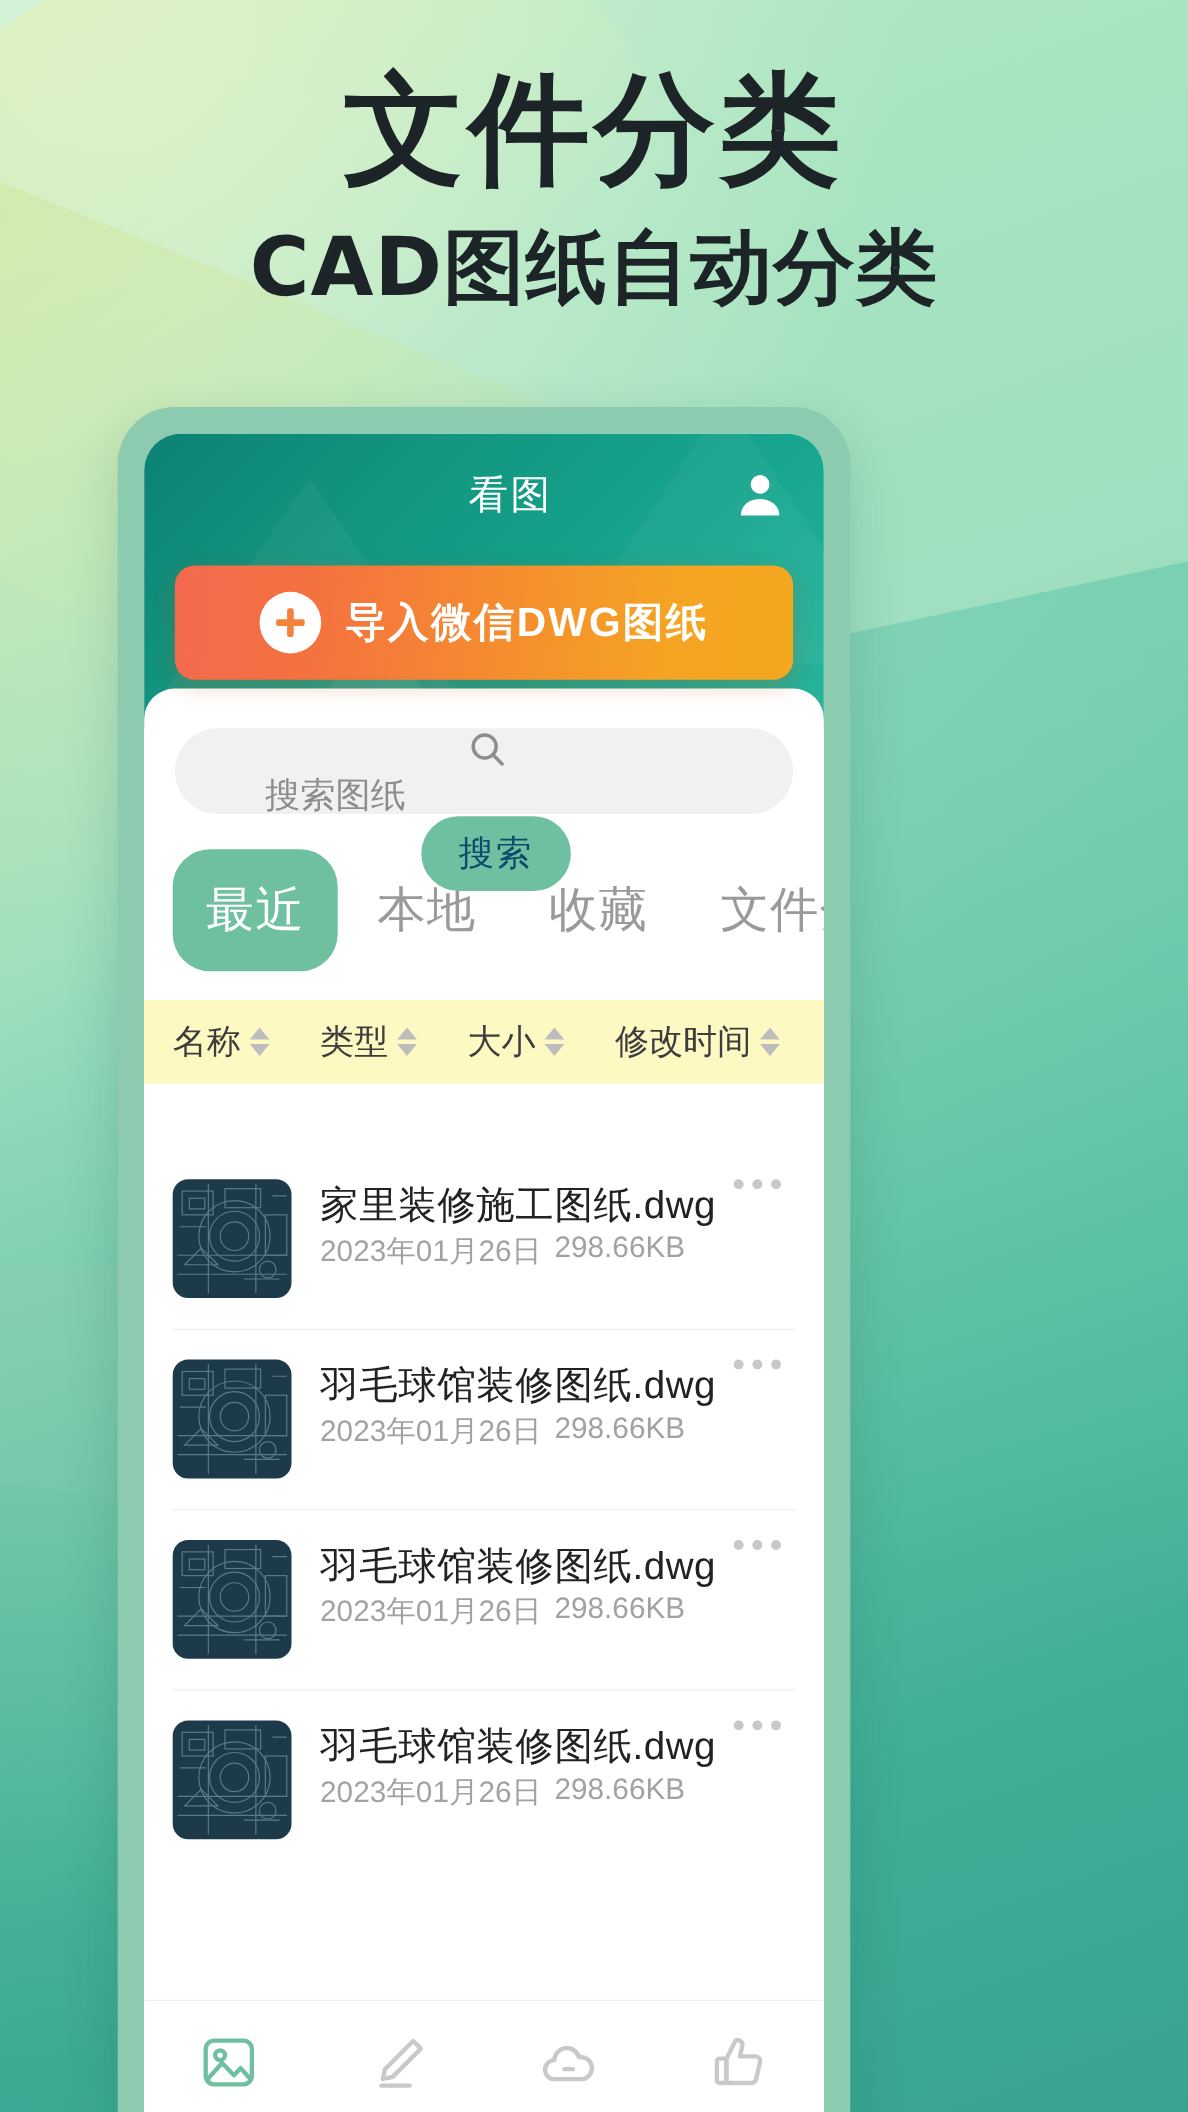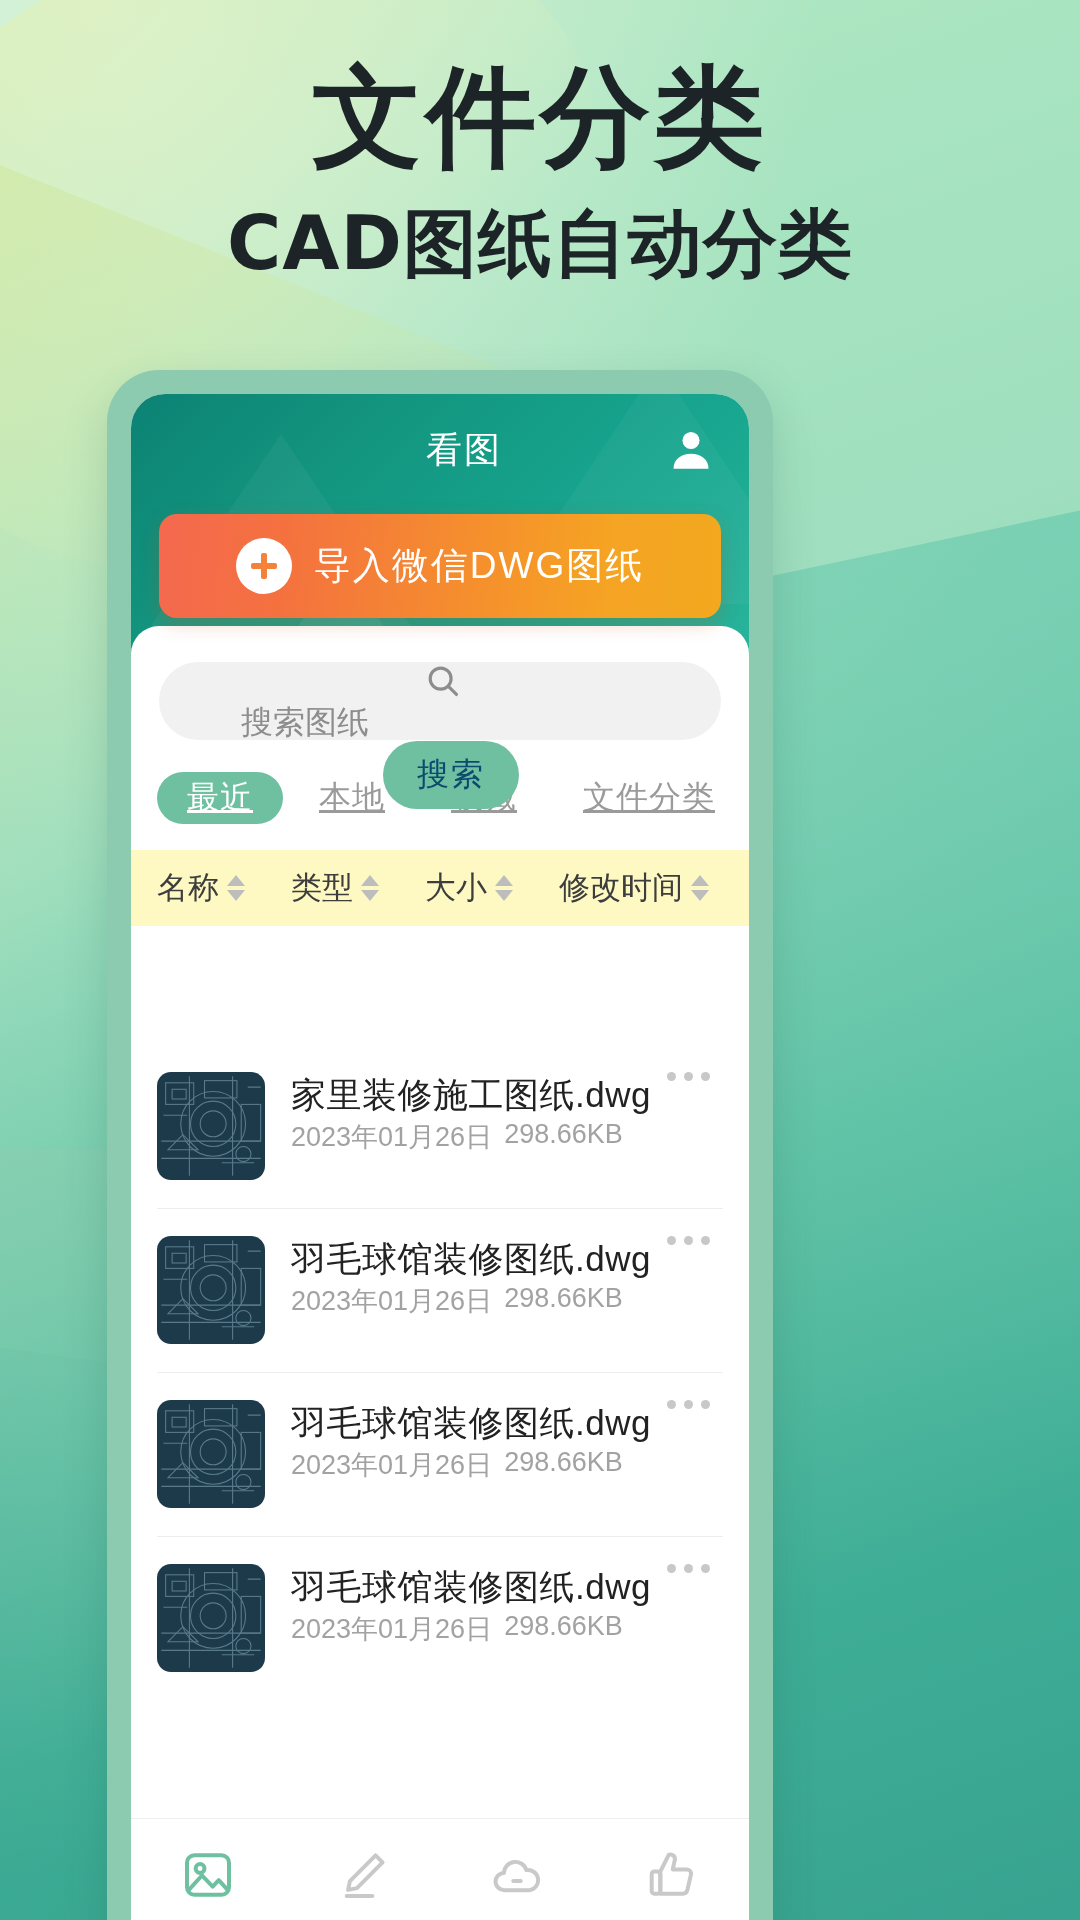--- a/index.html
+++ b/index.html
@@ -129,21 +129,21 @@
   }
   .plus-circle {
     width:56px; height:56px; border-radius:50%;
     background:#fff; position:relative; flex:0 0 auto;
   }
   .plus-circle:before, .plus-circle:after {
     content:""; position:absolute; background:#f4823a; border-radius:2px;
   }
   .plus-circle:before { left:15px; top:25px; width:26px; height:6px; }
   .plus-circle:after  { left:25px; top:15px; width:6px; height:26px; }
-  .import-label { color:#fff; font-size:37px; font-weight:400; letter-spacing:2px; }
+  .import-label { color:#fff; font-size:37px; font-weight:700; letter-spacing:2px; }
 
   
   .sheet {
     position:absolute; left:0; right:0; top:232px; bottom:0;
     background:#ffffff;
     border-radius:28px 28px 0 0;
   }
   .search-row {
     margin:36px 28px 0 28px;
     height:78px;
@@ -169,24 +169,23 @@
     font-size:32px; letter-spacing:2px;
     font-family:"Liberation Sans","DejaVu Sans",sans-serif;
     display:flex; align-items:center; justify-content:center;
   }
   .tabs {
     display:flex; align-items:center;
     margin:32px 26px 0 26px;
     gap:6px;
   }
   .tab {
-    font-size:32px; color:#9a9a9a;
-    padding:4px 30px; border-radius:34px; letter-spacing:1px;
+    font-size:44px; color:#9a9a9a;
+    padding:26px 30px; border-radius:34px; letter-spacing:1px;
     white-space:nowrap;
-    text-decoration:underline;
   }
   .tab.active { background:#6fc0a0; color:#fff; font-weight:500; }
 
   .sort-row {
     margin-top:26px;
     height:76px;
     background:#fef9c3;
     display:flex; align-items:center;
     padding:0 22px 0 26px;
     gap:12px;

